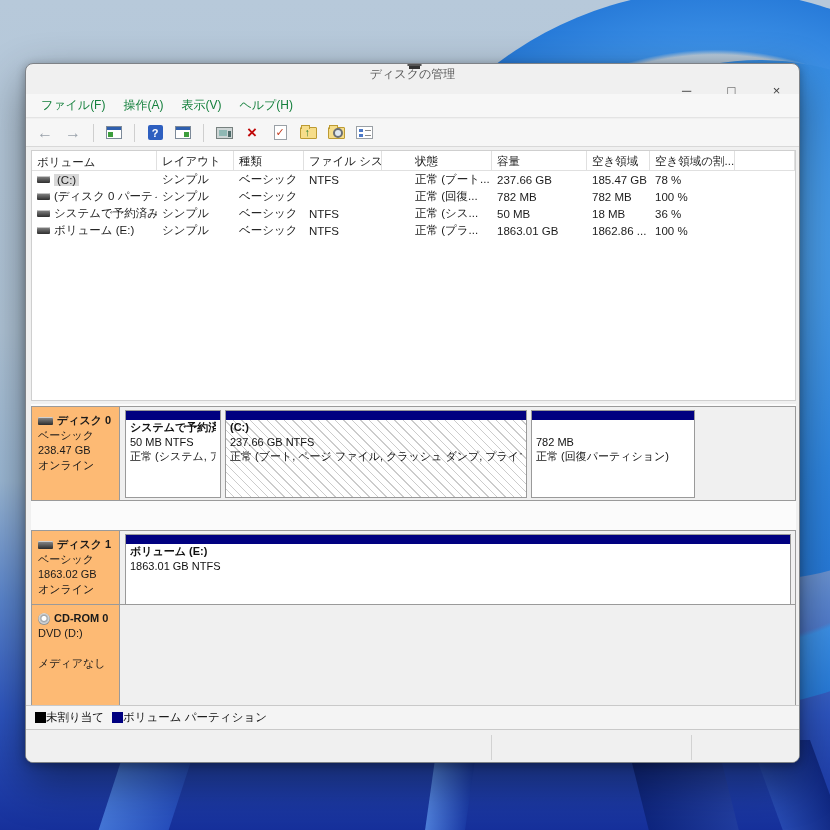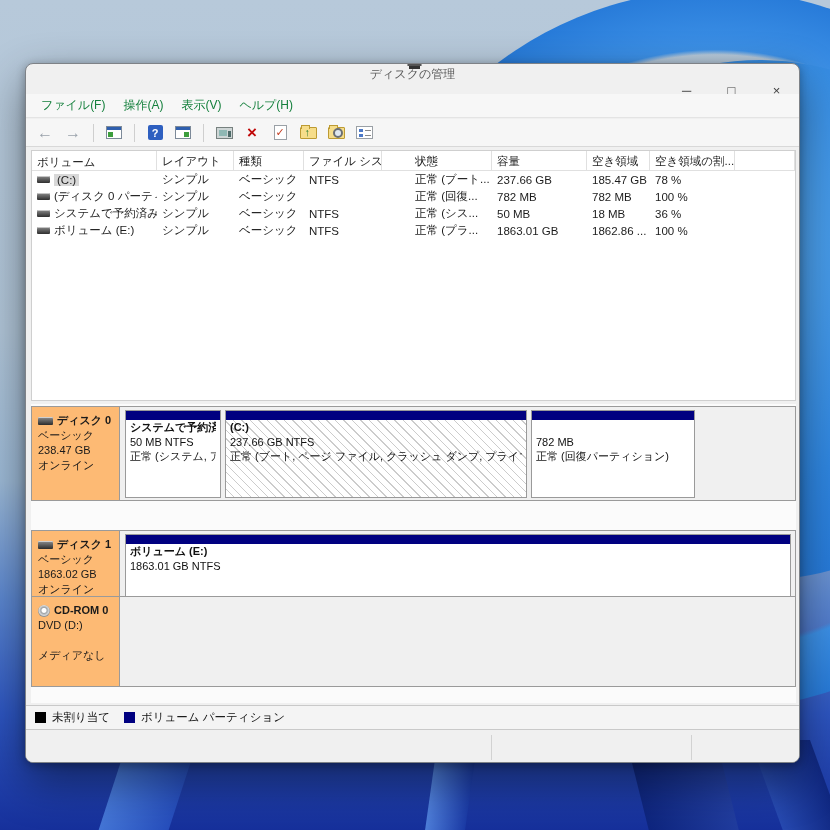--- a/index.html
+++ b/index.html
@@ -80,21 +80,21 @@
   .c5 { width:95px; } .c6 { width:63px; } .c7 { width:85px; } .cf { flex:1; }
   .c0.sel .vname { background:#d8d8d8; padding:0 3px; }
   .vol-ico { flex:none; width:13px; height:7px; border-radius:1px;
     background:linear-gradient(#8a8a8a,#2e2e2e); box-shadow:inset 0 1px 0 #c5c5c5; }
 
   
   .gview { position:absolute; left:5px; top:340px; width:765px; height:299px; background:#fbfbfb; }
   .disk-row { position:absolute; left:0; width:765px; border:1px solid #9a9a9a; background:#f0f0f0; }
   .disk-row.r0 { top:2px;  height:95px; }
   .disk-row.r1 { top:102px; height:95px;margin-top:24px; }
-  .disk-row.r2 { top:192px; height:91px; }
+  .disk-row.r2 { top:200px; height:105px; }
   .dlabel { position:absolute; left:0; top:0; width:88px; height:100%; border-right:1px solid #9a9a9a;
     background:#fdba74; padding:6px 0 0 6px; font-size:11px; line-height:15px; }
   .dname { font-weight:bold; display:flex; align-items:center; gap:4px; white-space:nowrap; }
   .disk-ico { flex:none; width:15px; height:8px; border-radius:1px;
     background:linear-gradient(#909090,#2b2b2b); box-shadow:inset 0 1px 0 #cfcfcf; }
   .cd-ico { flex:none; width:12px; height:12px; border-radius:50%;
     background:radial-gradient(circle at 50% 45%, #fff 0 2px, #9fa4a8 3px, #d7dadd 5px, #8d9296 6px); }
   .dline { white-space:nowrap; overflow:hidden; }
   .dline.blank { height:15px; }
   .track { position:absolute; left:88px; top:0; right:0; height:100%; }
@@ -104,21 +104,21 @@
   .part.selected .body { background:repeating-linear-gradient(45deg,#ffffff 0px,#ffffff 5px,#cccccc 5px,#cccccc 6px); }
   .pline { font-size:11px; line-height:14.5px; height:14.5px; white-space:nowrap; overflow:hidden; color:#111; }
   .d0p1 { left:5px;  width:96px; }
   .d0p2 { left:105px; width:302px; }
   .d0p3 { left:411px; width:164px; }
   .d1p1 { left:5px;  width:666px; }
 
   
   .legend { position:absolute; left:0; top:641px; width:100%; height:25px; background:#f4f4f4;
     border-top:1px solid #c9c9c9; border-bottom:1px solid #c9c9c9; display:flex; align-items:center;
-    padding-left:9px; gap:6px; }
+    padding-left:9px; }
   .sw { width:11px; height:11px; }
   .sw.unalloc { background:#000000; }
   .sw.primary { background:#000080; }
   .legend-label { font-size:11.5px; color:#111; margin-right:8px; }
   .statusbar { position:absolute; left:0; top:668px; width:100%; height:31px; background:#f0f0f0; }
   .sb-sep { position:absolute; top:3px; bottom:3px; width:1px; background:#d2d2d2; }
   .sb-sep.s1 { left:465px; } .sb-sep.s2 { left:665px; }
 </style>
 </head>
 <body>

